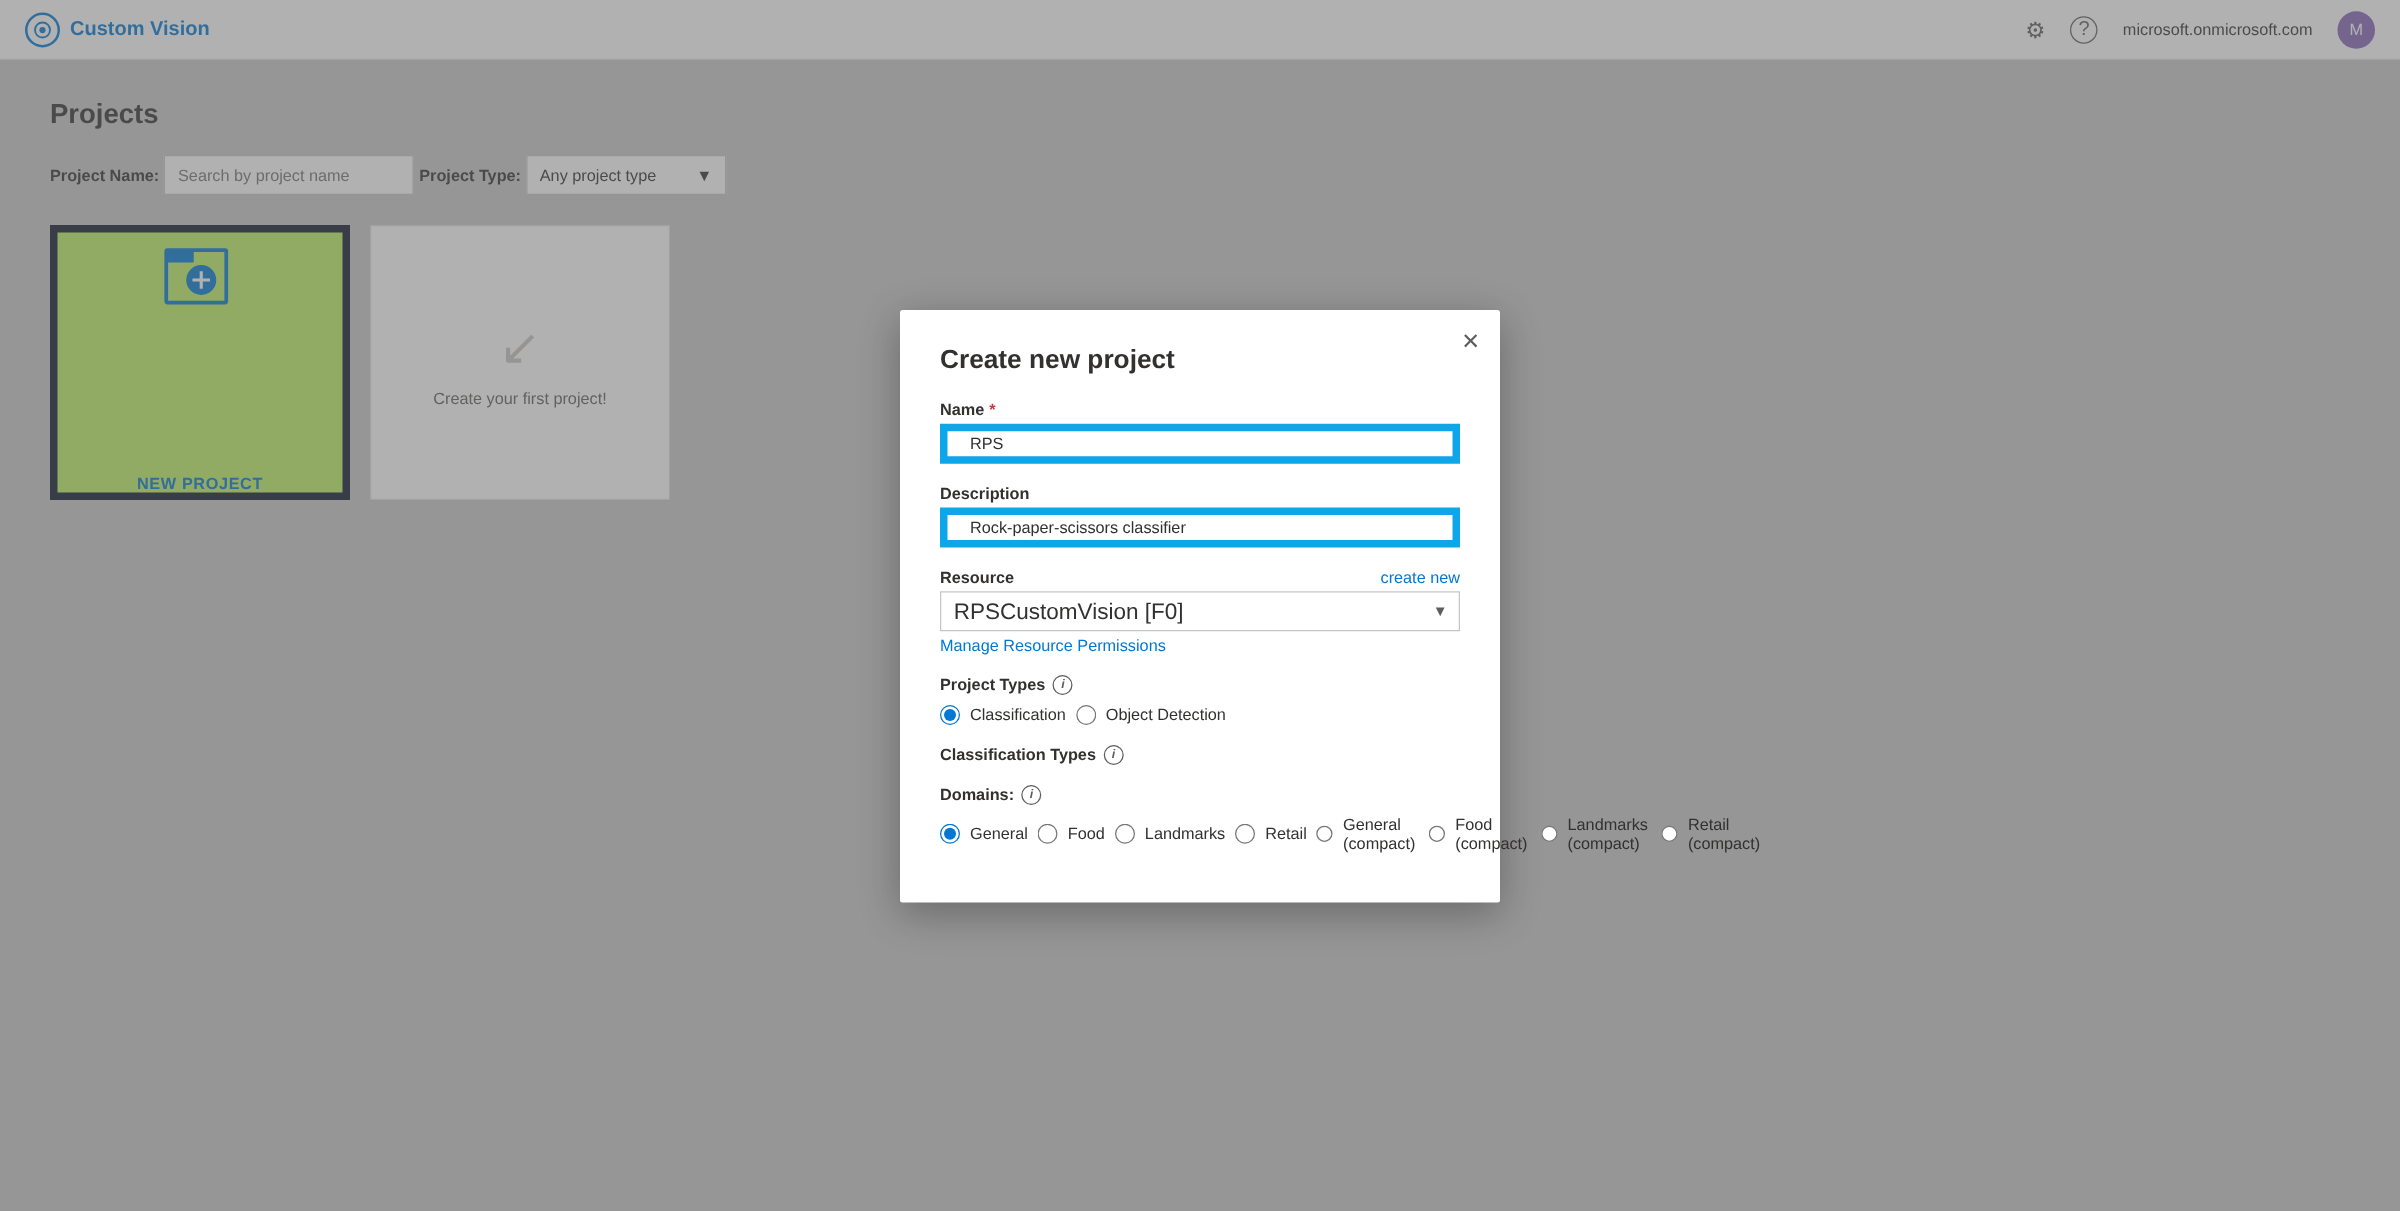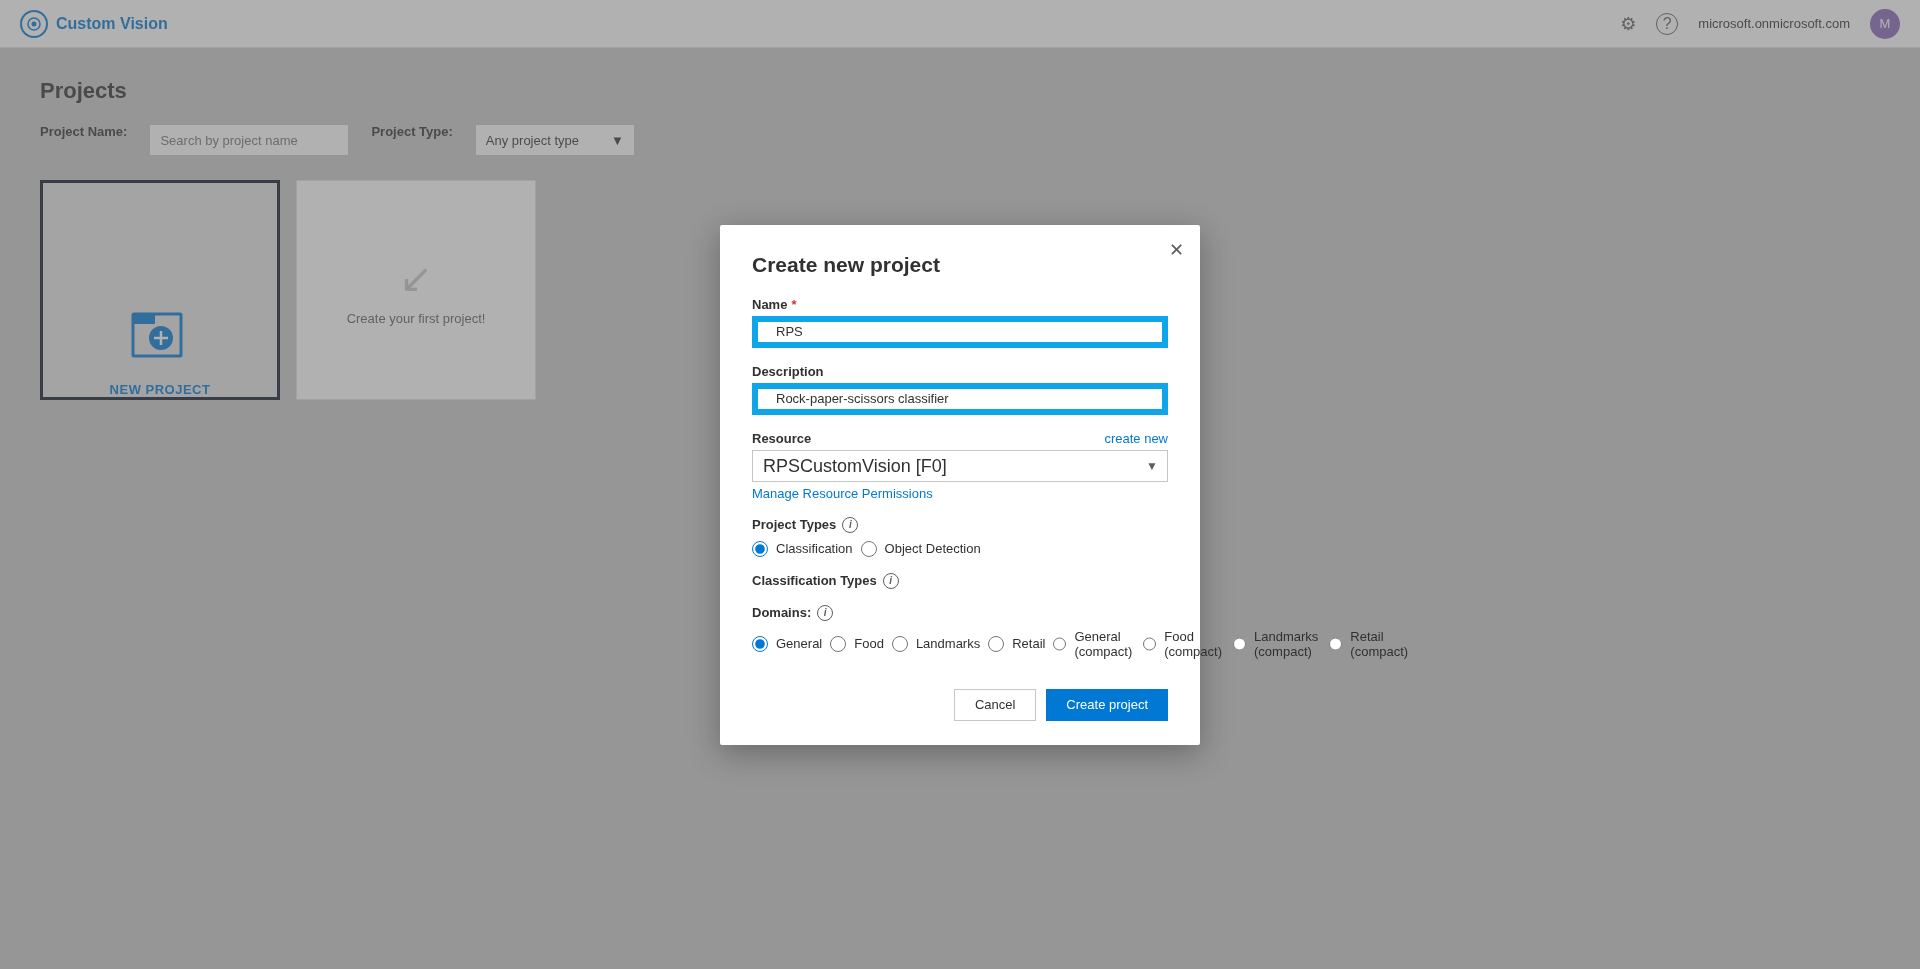--- a/index.html
+++ b/index.html
@@ -77,22 +77,22 @@
       position: relative;
     }
     .page-title {
       font-size: 22px;
       font-weight: 600;
       color: #323130;
       margin-bottom: 20px;
     }
     .filter-bar {
       display: flex;
-      align-items: flex-start;
-      gap: 22px;
+      align-items: center;
+      gap: 4px;
       margin-bottom: 24px;
     }
     .filter-label {
       font-size: 13px;
       color: #323130;
       font-weight: 600;
     }
     .filter-input {
       width: 200px;
       height: 32px;
@@ -117,26 +117,26 @@
     }
 
     
     .projects-grid {
       display: flex;
       gap: 16px;
     }
     .project-card {
       width: 240px;
       height: 220px;
-      background: #e5e5e5;
-      border: 3px solid #0f172a;
+      background: #bef264;
+      border: 6px solid #0f172a;
       display: flex;
       flex-direction: column;
       align-items: center;
-      justify-content: flex-end;
+      justify-content: space-between;
       cursor: pointer;
     }
     .new-project-icon {
       width: 70px;
       height: 70px;
       margin-bottom: 12px;
     }
     .new-project-label {
       font-size: 13px;
       font-weight: 600;
@@ -489,18 +489,14 @@
           <input type="radio" class="radio-input" name="domain" style="">
           <span class="radio-label">Landmarks (compact)</span>
         </label>
         <label class="radio-option">
           <input type="radio" class="radio-input" name="domain" style="">
           <span class="radio-label">Retail (compact)</span>
         </label>
       </div>
     </div>
 
-    <div class="dialog-footer">
-      <button class="btn-cancel">Cancel</button>
-      <button class="btn-create">Create project</button>
-    </div>
   </div>
 </div>
 
 </body></html>

